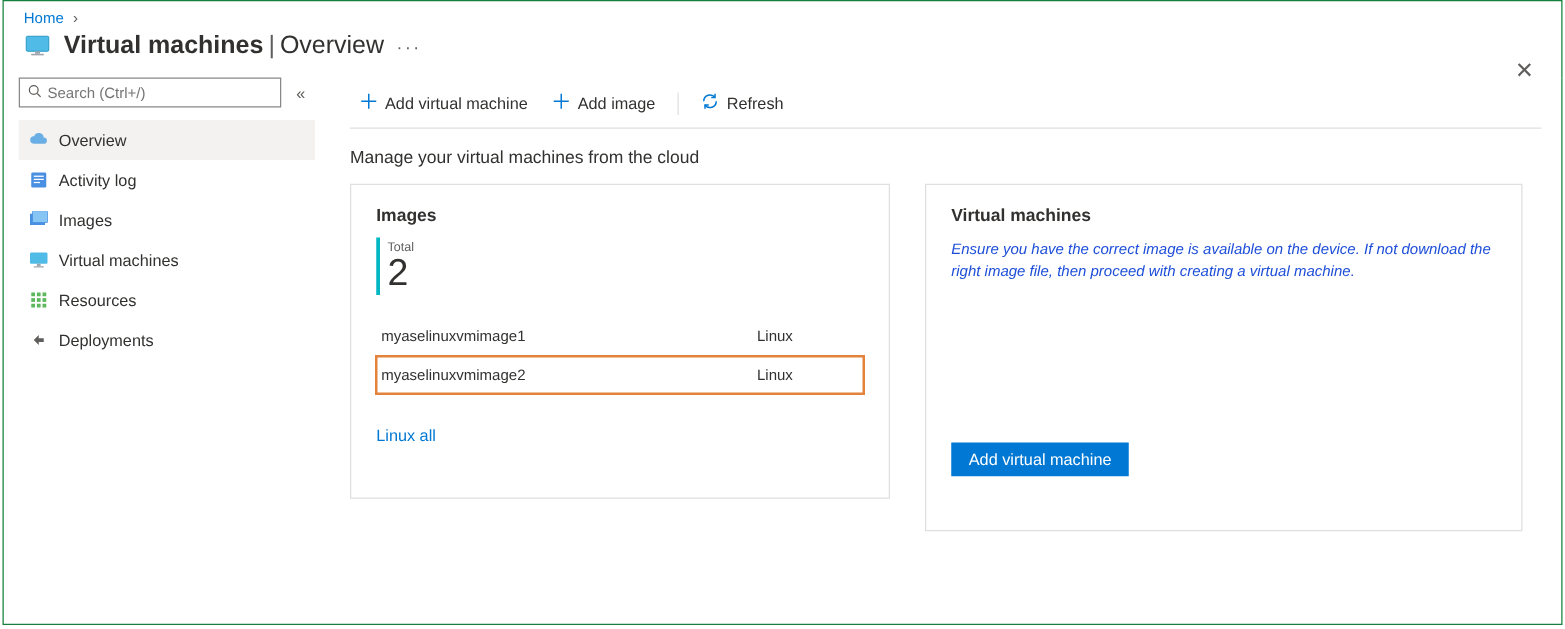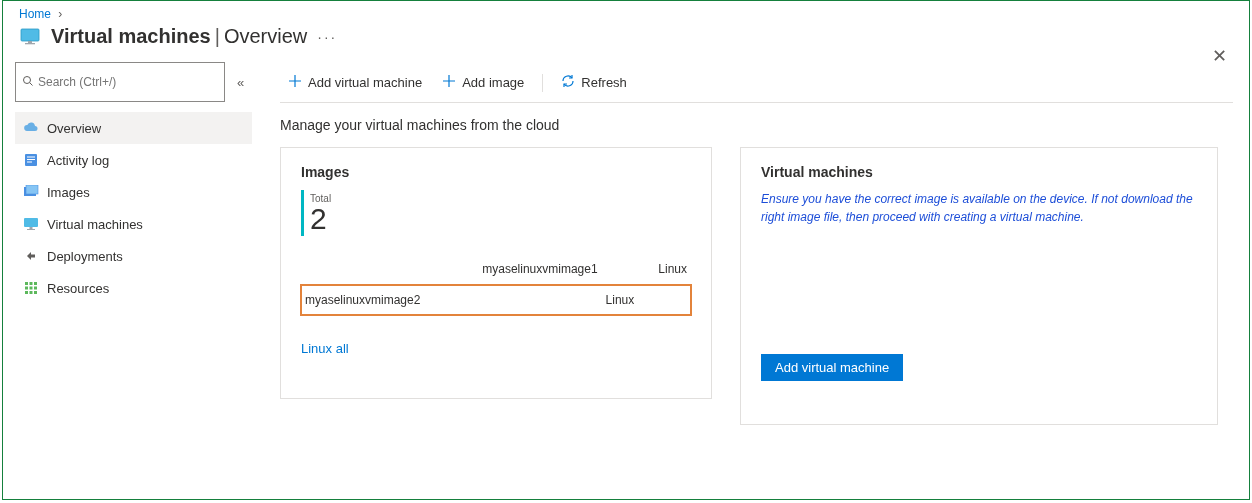--- a/index.html
+++ b/index.html
@@ -20,21 +20,21 @@
   .header .pipe { font-weight: 300; color: #605e5c; margin: 0 4px; }
   .header .more { margin-left: 10px; color: #605e5c; font-size: 14px; letter-spacing: 2px; cursor:pointer; }
   .preview { font-size: 10px; color: #605e5c; margin-top: 2px; letter-spacing: 0.5px; }
   .close-btn { position: absolute; top: 44px; right: 22px; font-size: 18px; color: #605e5c; cursor:pointer; font-weight:300; }
 
   
   .layout { display: flex; margin-top: 14px; height: calc(100% - 90px); }
 
   
   .sidebar { width: 255px; flex: 0 0 255px; padding: 0 6px 0 12px; }
-  .search-wrap { display:flex; align-items:center; border:1px solid #8a8886; height:40px; padding:0 6px; width:210px; position:relative; }
+  .search-wrap { display:flex; align-items:center; border:1px solid #8a8886; height:24px; padding:0 6px; width:210px; position:relative; }
   .search-wrap .sicon { color:#605e5c; margin-right:4px; }
   .search-wrap input { border:none; outline:none; font-size:12px; width:100%; color:#605e5c; }
   .collapse { color:#605e5c; font-size:13px; margin-left:12px; cursor:pointer; }
   .searchrow { display:flex; align-items:center; margin-bottom:8px;}
   .nav { margin-top: 10px; }
   .nav-item { display:flex; align-items:center; height:32px; padding:0 8px; cursor:pointer; font-size:13px; color:#323130; }
   .nav-item.active { background:#f3f2f1; }
   .nav-item .nicon { width:16px; height:16px; margin-right:8px; display:flex; align-items:center; justify-content:center; }
 
   
@@ -52,21 +52,21 @@
   .card-vm { width:478px; height:278px; }
   .card h3 { font-size:14px; font-weight:600; margin-bottom:10px; }
 
   .totalblock { display:flex; align-items:center; margin-bottom:18px; }
   .totalbar { width:3px; height:46px; background:#00b7c3; margin-right:6px; }
   .totallabel { font-size:10px; color:#605e5c; }
   .totalnum { font-size:30px; font-weight:400; line-height:1; }
 
   .imgtable { width:100%; border-collapse:collapse; }
   .imgtable td { padding:8px 4px; font-size:12px; }
-  .tr-plain td { border-bottom:1px solid #edebe9;text-align:right; }
+  .tr-plain td { border-bottom:1px solid #edebe9; }
   .tr-highlight { outline:2px solid #e3833b; outline-offset:-1px; }
   .viewall { margin-top:26px; }
   .viewall a { color:#0078d4; text-decoration:none; font-size:13px; }
 
   .vm-desc { font-size:12px; color:#1d4ed8; margin-top:6px; line-height:1.5;font-style:italic; }
   .btn-primary { display:inline-block; background:#0078d4; color:#fff; border:none; padding:6px 14px; font-size:13px; cursor:pointer; margin-top:128px;}
   .vm-link { display:block; color:#0078d4; text-decoration:none; font-size:13px; margin-top:12px; }
 
 </style>
 </head>
@@ -144,44 +144,44 @@
         </div>
         <div class="nav-item">
           <span class="nicon">
               <svg width="16" height="14" viewBox="0 0 16 14">
                 <rect x="1" y="1" width="14" height="9" rx="1" fill="#50bbe6"></rect>
                 <rect x="6.5" y="10" width="3" height="2" fill="#9fa6ad"></rect>
                 <rect x="4" y="12" width="8" height="1" fill="#9fa6ad"></rect>
               </svg>
             </span>
           <span>Virtual machines</span>
-        </div>
-        <div class="nav-item">
-          <span class="nicon">
-              <svg width="14" height="14" viewBox="0 0 14 14">
-                <path d="M3 7l4-4v2.5h4v3H7V11z" fill="#605e5c"></path>
-              </svg>
-            </span>
-          <span>Deployments</span>
         </div>
         <div class="nav-item">
           <span class="nicon">
               <svg width="14" height="14" viewBox="0 0 14 14">
                 <rect x="1" y="1" width="3" height="3" fill="#5cb85c"></rect>
                 <rect x="5.5" y="1" width="3" height="3" fill="#5cb85c"></rect>
                 <rect x="10" y="1" width="3" height="3" fill="#5cb85c"></rect>
                 <rect x="1" y="5.5" width="3" height="3" fill="#5cb85c"></rect>
                 <rect x="5.5" y="5.5" width="3" height="3" fill="#5cb85c"></rect>
                 <rect x="10" y="5.5" width="3" height="3" fill="#5cb85c"></rect>
                 <rect x="1" y="10" width="3" height="3" fill="#5cb85c"></rect>
                 <rect x="5.5" y="10" width="3" height="3" fill="#5cb85c"></rect>
                 <rect x="10" y="10" width="3" height="3" fill="#5cb85c"></rect>
               </svg>
             </span>
           <span>Resources</span>
+        </div>
+        <div class="nav-item">
+          <span class="nicon">
+              <svg width="14" height="14" viewBox="0 0 14 14">
+                <path d="M3 7l4-4v2.5h4v3H7V11z" fill="#605e5c"></path>
+              </svg>
+            </span>
+          <span>Deployments</span>
         </div>
       </div>
     </div>
 
     <div class="content">
       <div class="toolbar">
         <div class="tool-btn">
           <span class="ticon"><svg width="14" height="14" viewBox="0 0 14 14">
                 <path d="M7 1v12M1 7h12" stroke="#0078d4" stroke-width="1.2"></path>
               </svg></span>

